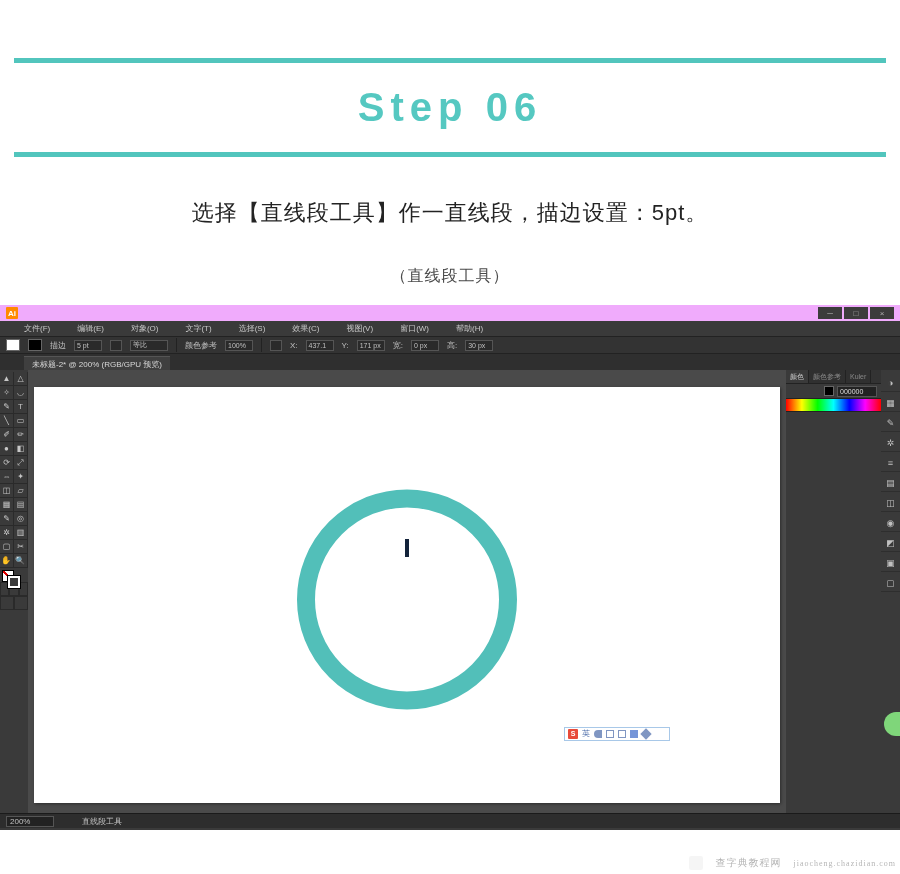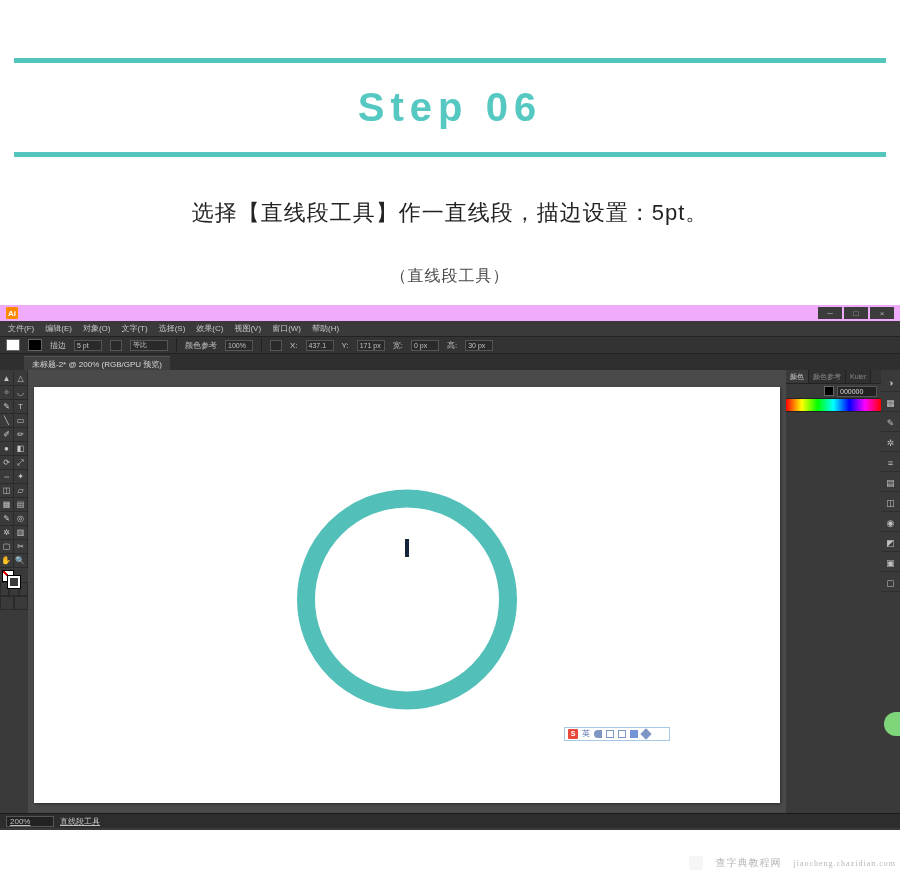--- a/index.html
+++ b/index.html
@@ -27,21 +27,21 @@
 
   .ai-titlebar { height:16px; background:#f0abfc; display:flex; align-items:center; gap:10px; padding:0 6px; }
   .ai-logo { width:12px; height:12px; background:#ff8a00; color:#fff; font-size:8px; font-weight:bold;
     display:flex; align-items:center; justify-content:center; border-radius:1px; }
   .win-btns { margin-left:auto; display:flex; gap:2px; }
   .win-btn { width:24px; height:12px; background:#3c3c3c; display:flex; align-items:center;
     justify-content:center; font-size:8px; color:#b0b0b0; }
 
   .menubar { height:15px; background:#3a3a3a; display:flex; align-items:center; gap:11px;
     padding-left:8px; color:#c8c8c8; font-size:8px; }
-  .menubar span { cursor:default; }
+  .menubar span { cursor:default;margin-left:16px; }
 
   .ctrlbar { height:18px; background:#333; display:flex; align-items:center; gap:8px;
     padding:0 6px; border-top:1px solid #222; border-bottom:1px solid #222; }
   .cb-sw { width:14px; height:12px; background:#fff; border:1px solid #666; }
   .cb-seg { width:28px; height:11px; background:#2a2a2a; border:1px solid #555; font-size:7px;
     display:flex; align-items:center; padding:0 2px; }
   .cb-ico { width:12px; height:11px; background:#2a2a2a; border:1px solid #555; }
   .cb-sep { width:1px; height:14px; background:#222; }
 
   .doc-tab { height:16px; background:#2f2f2f; display:flex; align-items:flex-end; padding-left:24px; }
@@ -94,22 +94,22 @@
   .hex-row { height:14px; display:flex; align-items:center; justify-content:flex-end;
     padding:0 4px; gap:3px; }
   .hex-sw { width:10px; height:10px; background:#000; border:1px solid #666; }
   .hex-val { width:40px; height:11px; background:#222; border:1px solid #555; color:#ddd;
     font-size:7px; display:flex; align-items:center; padding:0 2px; }
   .spectrum { width:100%; height:14px; background:linear-gradient(to right,
     #ff0000,#ffff00,#00ff00,#00ffff,#0000ff,#ff00ff,#ff0000);
     border-top:1px solid #222; border-bottom:1px solid #222; }
   .panel-body { height:36px; background:#3a3a3a; }
 
-  .statusbar { height:15px; background:#2d2d2d; display:flex; align-items:center; gap:6px;
-    padding:0 6px; font-size:8px; color:#c0c0c0; border-top:1px solid #1a1a1a;text-decoration:underline; }
+  .statusbar { height:15px; background:#2d2d2d; display:flex; align-items:center; gap:28px;
+    padding:0 6px; font-size:8px; color:#c0c0c0; border-top:1px solid #1a1a1a; }
   .sb-zoom { width:48px; height:11px; background:#222; border:1px solid #555;
     display:flex; align-items:center; padding:0 3px; }
   .green-knob { position:absolute; right:0; bottom:94px; width:16px; height:24px;
     background:#7fd67a; border-radius:14px 0 0 14px; }
 
   .watermark { position:absolute; right:4px; bottom:0; height:22px; display:flex; align-items:center;
     gap:12px; opacity:.55; font-size:10px; color:#777; font-family:"SimSun",serif; letter-spacing:1px; }
   .wm-badge { width:14px; height:14px; background:#eee; border-radius:2px; }
 </style>
 </head>

